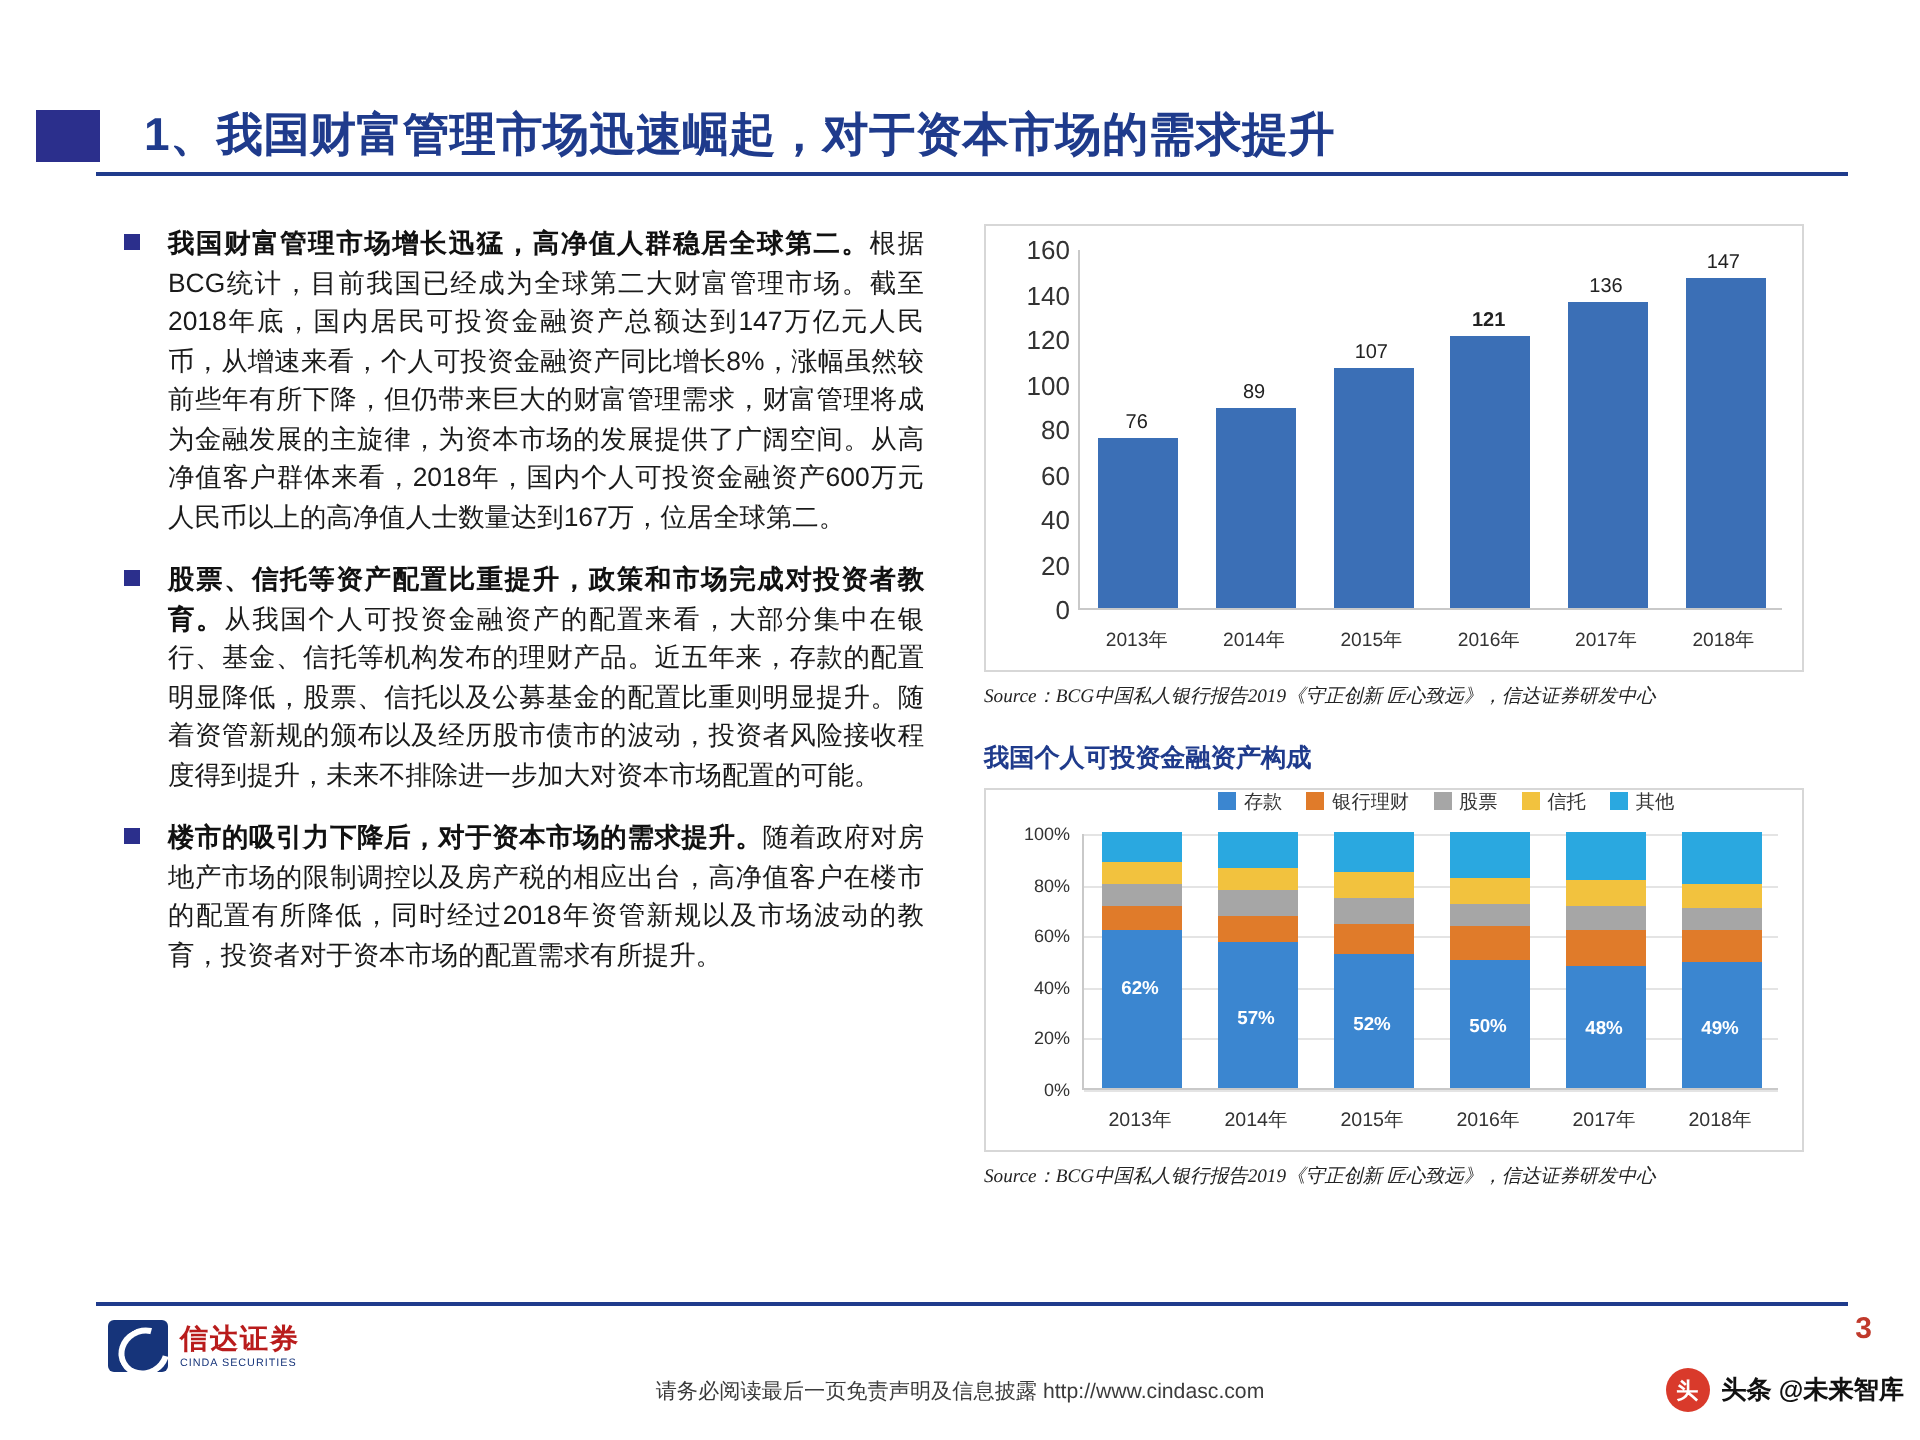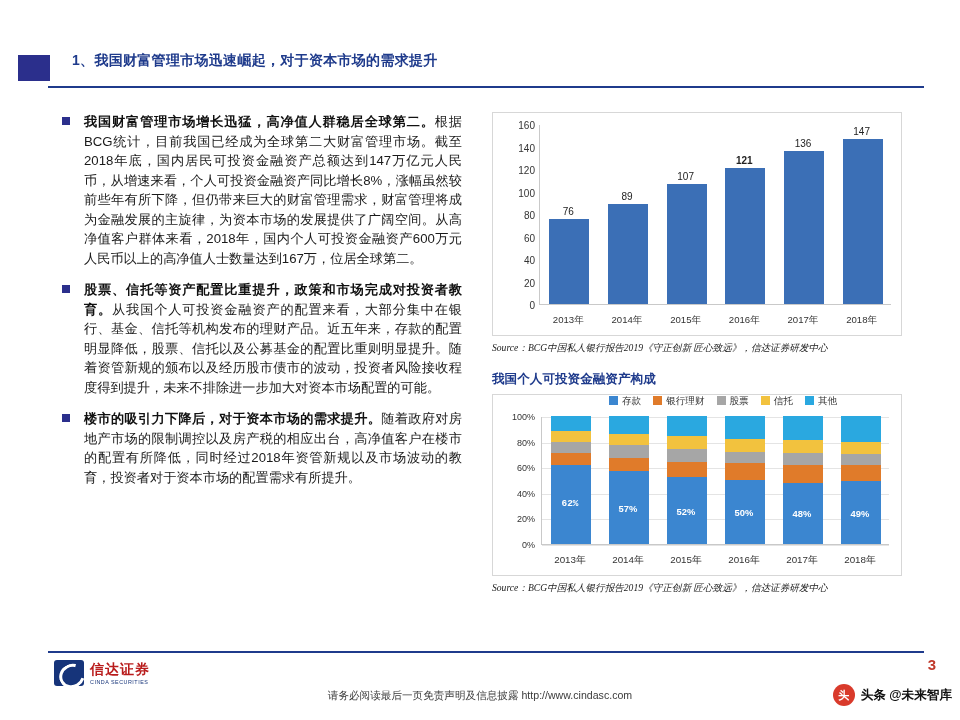--- a/index.html
+++ b/index.html
@@ -15,21 +15,21 @@
     position: absolute; left:0; top:0; width:960px; height:720px;
     background:#ffffff;
   }
   
   .hdr-square {
     position:absolute; left:18px; top:55px; width:32px; height:26px;
     background:#2b2f8c;
   }
   .hdr-title {
     position:absolute; left:72px; top:52px;
-    font-size:14px; font-weight:bold; color:#1f3b8c;
+    font-size:23px; font-weight:bold; color:#1f3b8c;
     letter-spacing:0.3px;
   }
   .hdr-rule {
     position:absolute; left:48px; top:86px; width:876px; height:2px;
     background:#1f3b8c;
   }
   
   .left {
     position:absolute; left:62px; top:112px; width:400px;
   }
@@ -69,21 +69,21 @@
   }
 
   
   .bc1 { position:relative; width:408px; height:222px; }
   .bc1 .plot {
     position:absolute; left:46px; top:12px; right:10px; bottom:30px;
     border-left:1px solid #c9c9c9; border-bottom:1px solid #c9c9c9;
   }
   .bc1 .ylab {
     position:absolute; left:8px; width:34px; text-align:right;
-    font-size:10px; color:#333; transform:translateY(-50%);
+    font-size:13px; color:#333; transform:translateY(-50%);
   }
   .bc1 .bar {
     position:absolute; bottom:0; width:40px; background:#3b6fb6;
   }
   .bc1 .bval {
     position:absolute; width:60px; text-align:center;
     font-size:10px; color:#222;
   }
   .bc1 .xlab {
     position:absolute; bottom:8px; width:62px; text-align:center;
@@ -287,21 +287,21 @@
               <div class="seg" style="background: rgb(242, 194, 62); height: 12.8px; bottom: 89.6px;"></div>
               <div class="seg" style="background: rgb(42, 168, 224); height: 25.6px; bottom: 102.4px;"></div>
             </div>
           </div>
       <div class="ylab" style="top: 150px;">0%</div>
           <div class="ylab" style="top: 124.4px; text-align: right;">20%</div>
           <div class="ylab" style="top: 98.8px;">40%</div>
           <div class="ylab" style="top: 73.2px;">60%</div>
           <div class="ylab" style="top: 47.6px;">80%</div>
           <div class="ylab" style="top: 22px;">100%</div>
-          <div class="pct" style="left: 57px; top: 103px; font-family: Liberation Mono, monospace;">62%</div>
+          <div class="pct" style="left: 57px; top: 93px;">62%</div>
           <div class="xlab" style="left: 46px;">2013年</div>
           <div class="pct" style="left: 115px; top: 107.52px;">57%</div>
           <div class="xlab" style="left: 104px;">2014年</div>
           <div class="pct" style="left: 173px; top: 110.72px;">52%</div>
           <div class="xlab" style="left: 162px;">2015年</div>
           <div class="pct" style="left: 231px; top: 112px;">50%</div>
           <div class="xlab" style="left: 220px;">2016年</div>
           <div class="pct" style="left: 289px; top: 113.28px;">48%</div>
           <div class="xlab" style="left: 278px;">2017年</div>
           <div class="pct" style="left: 347px; top: 112.64px;">49%</div>

